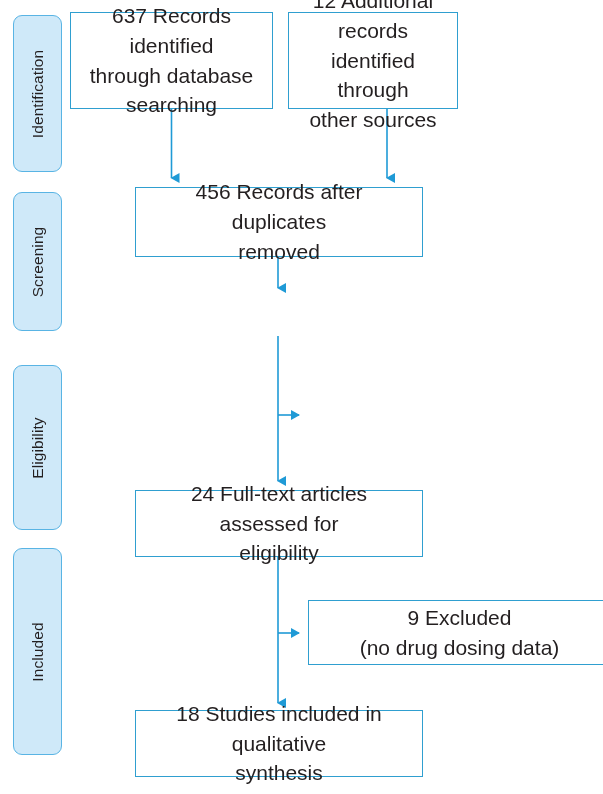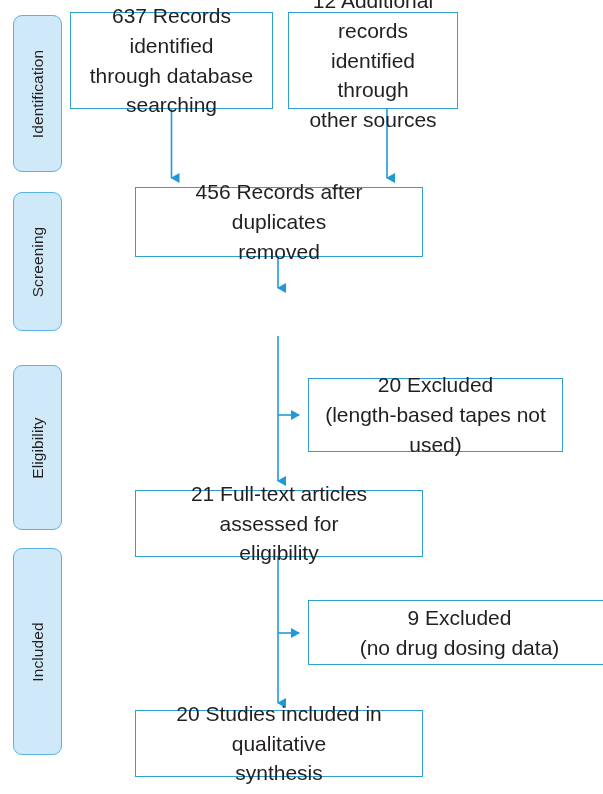--- a/index.html
+++ b/index.html
@@ -120,33 +120,29 @@
 identified through
 other sources</span>
   </div>
 
   <div class="node-box" style="left:135px; top:187px; width:288px; height:70px;align-items:center;">
     <span class="node-text">456 Records after duplicates
 removed</span>
   </div>
 
 
-  <div class="node-box" style="left:308px; top:378px; width:255px; height:74px;">
-    <span class="node-text">20 Excluded
-(length-based tapes not used)</span>
-  </div>
 
   <div class="node-box" style="left:135px; top:490px; width:288px; height:67px;">
-    <span class="node-text">21 Full-text articles assessed for
+    <span class="node-text">24 Full-text articles assessed for
 eligibility</span>
   </div>
 
   <div class="node-box" style="left:308px; top:600px; width:303px; height:65px;">
     <span class="node-text">9 Excluded
 (no drug dosing data)</span>
   </div>
 
   <div class="node-box" style="left:135px; top:710px; width:288px; height:67px;">
-    <span class="node-text">20 Studies included in qualitative
+    <span class="node-text">18 Studies included in qualitative
 synthesis</span>
   </div>
 
 </div>
 
 </body></html>

